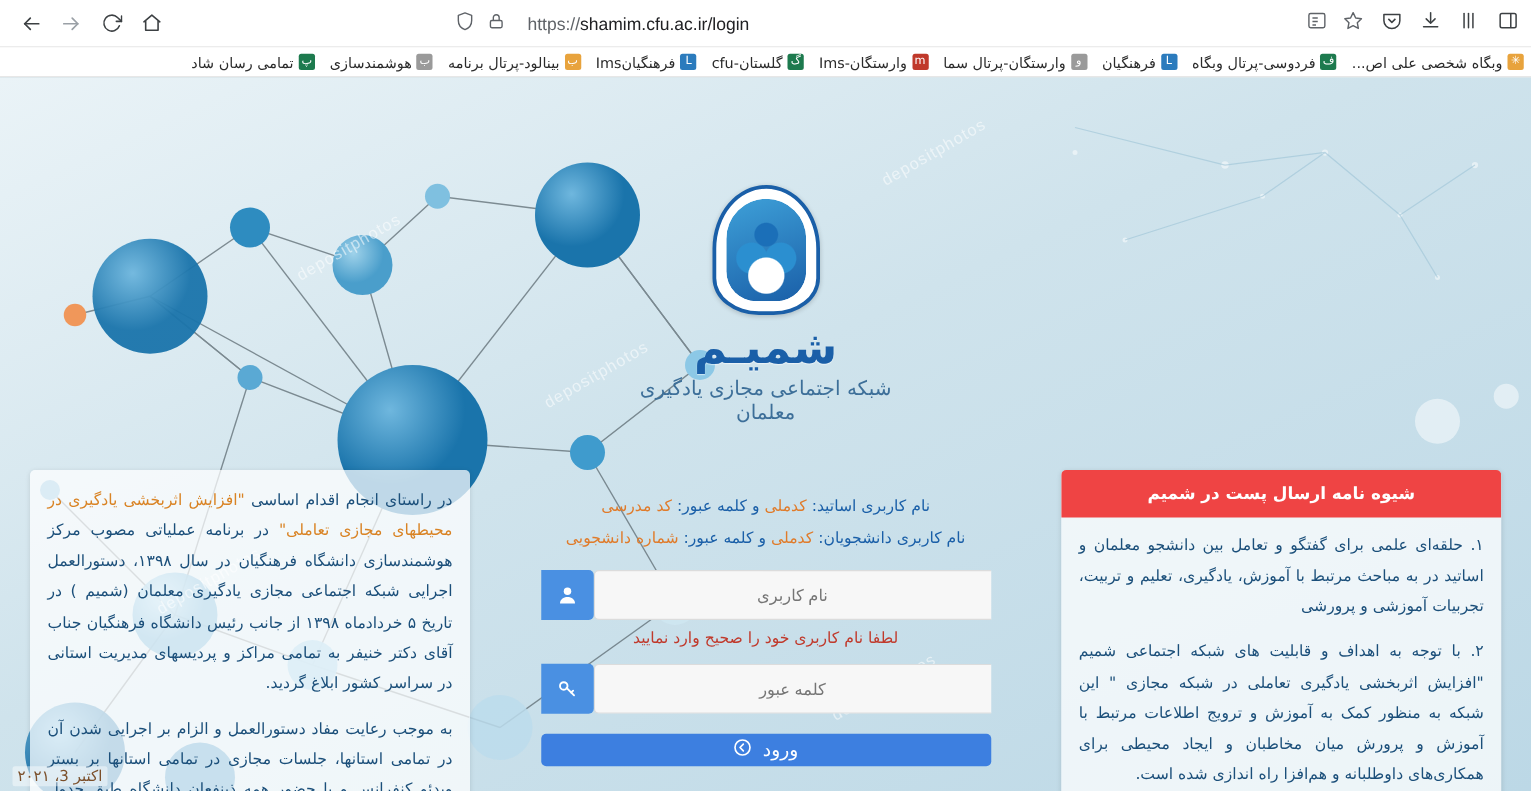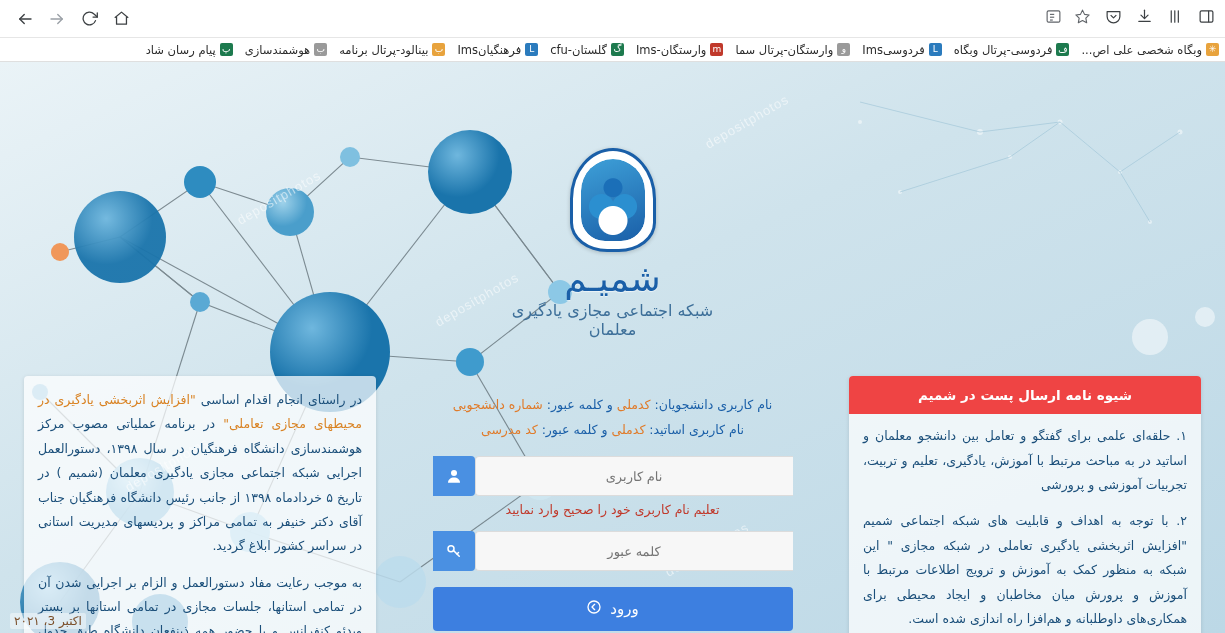--- a/index.html
+++ b/index.html
@@ -136,21 +136,21 @@
       radial-gradient(circle at 50% 35%, #1b6fb8 0 9px, transparent 10px),
       radial-gradient(circle at 32% 58%, #2b8fd0 0 12px, transparent 13px),
       radial-gradient(circle at 68% 58%, #2b8fd0 0 12px, transparent 13px),
       linear-gradient(160deg, #3ea0d8 0%, #1a5fa8 100%);
     -webkit-mask-image: radial-gradient(circle at 50% 75%, transparent 0 14px, #000 15px);
             mask-image: radial-gradient(circle at 50% 75%, transparent 0 14px, #000 15px);
   }
   .logo-title {
     margin-top: 6px;
     font-size: 36px;
-    font-weight: normal;
+    font-weight: bold;
     color: #1a5fa8;
     letter-spacing: 2px;
     text-shadow: 0 1px 1px rgba(255,255,255,.6);
   }
   .logo-sub {
     font-size: 16px;
     color: #3d6f99;
     margin-top: 2px;
   }
 
@@ -238,21 +238,21 @@
   .field .adorn.pass { background: #4a90e2; }
   .err {
     margin-top: 6px;
     color: #c0392b;
     font-size: 12.5px;
     text-align: center;
   }
   .submit {
     margin-top: 16px;
     width: 100%;
-    height: 44px;
+    height: 26px;
     background: #3d7fe0;
     color: #fff;
     font-size: 15px;
     border: none;
     border-radius: 4px;
     cursor: pointer;
     display: flex; align-items: center; justify-content: center; gap: 8px;
     font-family: inherit;
   }
 
@@ -293,20 +293,36 @@
     </div>
     <div class="nav-btn">
       <svg width="17" height="17" viewBox="0 0 24 24" fill="none" stroke="#3c4043" stroke-width="1.8" stroke-linecap="round" stroke-linejoin="round">
           <path d="M3 10.5 12 3l9 7.5"></path>
           <path d="M5 10v10h14V10"></path>
         </svg>
     </div>
   </div>
 
   <div class="urlbar">
+    <div class="urlbar-icons-left">
+      <span>
+        <svg width="16" height="16" viewBox="0 0 24 24" fill="none" stroke="#5f6368" stroke-width="1.7" stroke-linejoin="round">
+            <path d="M12 2l8 3v6c0 5-3.4 9.3-8 11-4.6-1.7-8-6-8-11V5z"></path>
+          </svg>
+      </span>
+      <span>
+        <svg width="14" height="14" viewBox="0 0 24 24" fill="none" stroke="#5f6368" stroke-width="1.9">
+            <rect x="4" y="11" width="16" height="10" rx="2"></rect>
+            <path d="M8 11V7a4 4 0 0 1 8 0v4"></path>
+          </svg>
+      </span>
+      <span class="url-text">
+        <span class="scheme">https://</span><span>shamim.cfu.ac.ir/login</span>
+      </span>
+    </div>
     <div class="urlbar-right">
       <span>
         <svg width="17" height="17" viewBox="0 0 24 24" fill="none" stroke="#5f6368" stroke-width="1.6">
             <rect x="3" y="4" width="18" height="16" rx="2"></rect>
             <line x1="7" y1="9" x2="13" y2="9"></line>
             <line x1="7" y1="13" x2="13" y2="13"></line>
             <line x1="7" y1="17" x2="11" y2="17"></line>
           </svg>
       </span>
       <span>
@@ -351,21 +367,21 @@
   <span class="bm">
       <span class="bm-ico" style="background:#e8a33d">✳</span>
       <span>وبگاه شخصی علی اص...</span>
     </span>
   <span class="bm">
       <span class="bm-ico" style="background:#1d7a4e">ف</span>
       <span>فردوسی-پرتال وبگاه</span>
     </span>
   <span class="bm">
       <span class="bm-ico" style="background:#2b7bbd">L</span>
-      <span>فردوسیIms</span>
+      <span>فرهنگیان</span>
     </span>
   <span class="bm">
       <span class="bm-ico" style="background:#9a9a9a">و</span>
       <span>وارستگان-پرتال سما</span>
     </span>
   <span class="bm">
       <span class="bm-ico" style="background:#c0392b">m</span>
       <span>وارستگان-Ims</span>
     </span>
   <span class="bm">
@@ -379,21 +395,21 @@
   <span class="bm">
       <span class="bm-ico" style="background:#e8a33d">ب</span>
       <span>بینالود-پرتال برنامه</span>
     </span>
   <span class="bm">
       <span class="bm-ico" style="background:#9a9a9a">ب</span>
       <span>هوشمندسازی</span>
     </span>
   <span class="bm">
       <span class="bm-ico" style="background:#1d7a4e">پ</span>
-      <span>پیام رسان شاد</span>
+      <span>تمامی رسان شاد</span>
     </span>
 </div>
 
 <div class="page">
 
   <svg class="bg-net" viewBox="0 0 1225 571" preserveAspectRatio="none">
     <defs>
       <linearGradient id="bgg" x1="0" y1="0" x2="1" y2="1">
         <stop offset="0%" stop-color="#eaf3f7"></stop>
         <stop offset="45%" stop-color="#cfe3ec"></stop>
@@ -497,44 +513,44 @@
     <div class="panel-head">شیوه نامه ارسال پست در شمیم</div>
     <div class="panel-body">
       <p>۱. حلقه‌ای علمی برای گفتگو و تعامل بین دانشجو معلمان و اساتید در به مباحث مرتبط با آموزش، یادگیری، تعلیم و تربیت، تجربیات آموزشی و پرورشی</p>
       <p>۲. با توجه به اهداف و قابلیت های شبکه اجتماعی شمیم "افزایش اثربخشی یادگیری تعاملی در شبکه مجازی " این شبکه به منظور کمک به آموزش و ترویج اطلاعات مرتبط با آموزش و پرورش میان مخاطبان و ایجاد محیطی برای همکاری‌های داوطلبانه و هم‌افزا راه اندازی شده است.</p>
 
     </div>
   </div>
 
   <div class="login">
     <div class="hint">
+      <span class="lbl">نام کاربری اساتید:</span>
+      <span class="k">کدملی</span>
+      <span> و </span>
+      <span class="lbl">کلمه عبور:</span>
+      <span class="k">کد مدرسی</span>
+    </div>
+    <div class="hint">
       <span class="lbl">نام کاربری دانشجویان:</span>
       <span class="k">کدملی</span>
       <span> و </span>
       <span class="lbl">کلمه عبور:</span>
       <span class="k">شماره دانشجویی</span>
     </div>
-    <div class="hint">
-      <span class="lbl">نام کاربری اساتید:</span>
-      <span class="k">کدملی</span>
-      <span> و </span>
-      <span class="lbl">کلمه عبور:</span>
-      <span class="k">کد مدرسی</span>
-    </div>
 
     <div class="field">
       <div class="adorn user">
         <svg width="18" height="18" viewBox="0 0 24 24" fill="#ffffff">
             <circle cx="12" cy="8" r="4"></circle>
             <path d="M4 21c0-4.4 3.6-7 8-7s8 2.6 8 7z"></path>
           </svg>
       </div>
       <input class="inp" type="text" style="text-align: center; outline: none;" placeholder="نام کاربری">
     </div>
-    <div class="err">تعلیم نام کاربری خود را صحیح وارد نمایید</div>
+    <div class="err">لطفا نام کاربری خود را صحیح وارد نمایید</div>
 
     <div class="field">
       <div class="adorn pass">
         <svg width="18" height="18" viewBox="0 0 24 24" fill="none" stroke="#ffffff" stroke-width="2" stroke-linecap="round">
             <circle cx="8" cy="9" r="4"></circle>
             <path d="M11 11l8 8"></path>
             <path d="M16 16l2-2"></path>
           </svg>
       </div>
       <input class="inp" type="password" style="text-align: center; outline: none;" placeholder="کلمه عبور">

